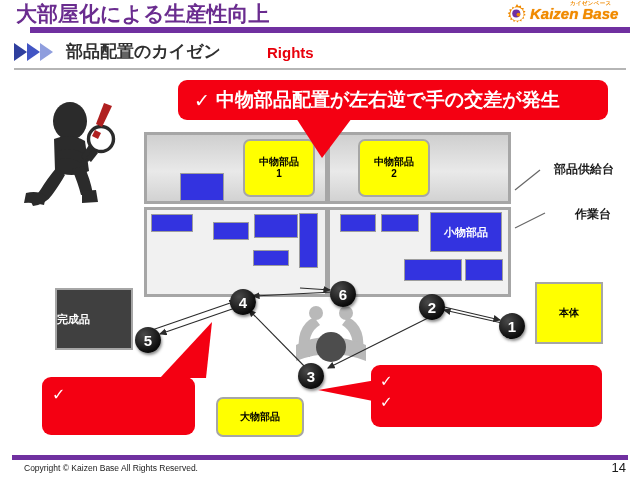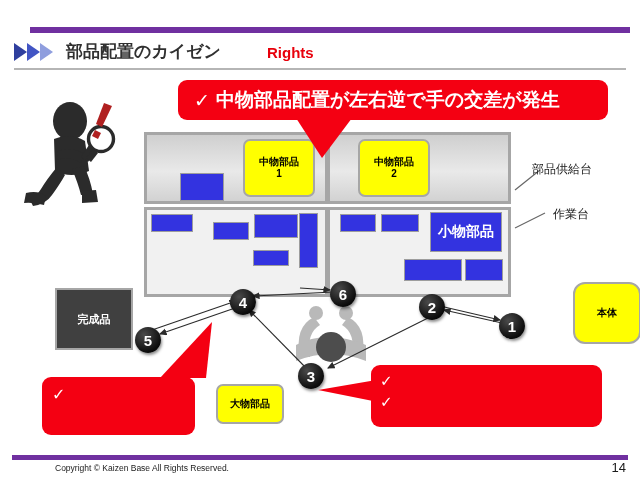--- a/index.html
+++ b/index.html
@@ -49,61 +49,61 @@
   }
 
   
   .ftr-rule{
     position:absolute;left:12px;top:455px;width:616px;height:5px;
     background:#7030a0;
   }
   .ftr-copy{
     position:absolute;left:24px;top:463px;font-size:8.5px;color:#1a1a1a;
     white-space:nowrap;
-    margin-left:31px;
   }
   .ftr-page{
     position:absolute;right:14px;top:460px;font-size:13px;color:#1a1a1a;
   }
 
   
   .shelf{
     position:absolute;border:3px solid #a6a6a6;box-sizing:border-box;
     background:linear-gradient(180deg,#cfcfcf 0%,#e9e9e9 55%,#d2d2d2 100%);
   }
   .table{
     position:absolute;border:3px solid #a6a6a6;box-sizing:border-box;
     background:#f1f1f1;
   }
   .bluebox{
     position:absolute;background:#3333e0;border:1.5px solid #9d9d9d;
     box-sizing:border-box;
   }
   .bluebox-lbl{
     position:absolute;background:#3333e0;border:1.5px solid #9d9d9d;
-    box-sizing:border-box;color:#fff;font-size:14px;font-weight:bold;
+    box-sizing:border-box;color:#fff;font-size:11px;font-weight:bold;
     display:flex;align-items:center;justify-content:center;text-align:center;
   }
   .yellowbox{
     position:absolute;background:#ffff00;border:2px solid #a6a6a6;
     border-radius:7px;box-sizing:border-box;color:#000;font-size:10px;
     font-weight:bold;display:flex;align-items:center;justify-content:center;
     text-align:center;line-height:12px;
   }
-  .yellowbox.sq{border-radius:12px;margin-left:38px;}
+  .yellowbox.sq{border-radius:0;}
   .darkbox{
     position:absolute;background:#404040;border:2px solid #a6a6a6;
     box-sizing:border-box;color:#fff;font-size:11px;font-weight:bold;
-    display:flex;align-items:center;justify-content:center;
+    display:flex;align-items:center;
   }
 
   
   .leadlbl{
-    position:absolute;font-size:12px;font-weight:normal;color:#1a1a1a;
+    position:absolute;font-size:12px;font-weight:bold;color:#1a1a1a;
     white-space:nowrap;
+    margin-left:22px;
   }
 
   
   .step{
     position:absolute;width:26px;height:26px;border-radius:50%;
     background:radial-gradient(circle at 35% 30%,#4a4a4a 0%,#0a0a0a 72%);
     color:#fff;font-size:15px;font-weight:bold;
     display:flex;align-items:center;justify-content:center;
     box-shadow:1px 2px 3px rgba(0,0,0,.45);
   }
@@ -117,22 +117,35 @@
   .callout .ck{margin-right:6px;font-weight:bold;}
 
   
   .ovl{position:absolute;left:0;top:0;width:640px;height:480px;pointer-events:none;}
 </style>
 </head>
 <body>
 
 <div id="slide">
 
+  <div class="hdr-title">大部屋化による生産性向上</div>
   <div class="hdr-rule"></div>
 
+  <div class="logo">
+    <svg class="logo-mark" viewBox="0 0 24 24">
+      <g fill="#f08a00">
+        <path d="M12 1.2 13.6 3.6 16.3 2.6 16.6 5.5 19.4 5.4 18.6 8.2 21.3 9.1 19.5 11.3 21.6 13.2 18.9 14.3 19.9 17 17 17.2 16.8 20.1 14.2 18.9 12.6 21.3 10.8 19.1 8.5 20.8 7.6 18.1 4.8 18.5 5.1 15.6 2.3 15.1 3.9 12.7 1.8 10.9 4.4 9.7 3.7 6.9 6.6 6.9 7 4 9.5 5.2z"></path>
+      </g>
+      <circle cx="12" cy="12" r="7.3" fill="#ffffff"></circle>
+      <circle cx="11.2" cy="11.4" r="4.4" fill="#7030a0"></circle>
+      <circle cx="13.6" cy="12.6" r="2.1" fill="#f08a00"></circle>
+    </svg>
+    <div class="logo-kana">カイゼンベース</div>
+    <div class="logo-word">Kaizen Base</div>
+  </div>
 
   <div class="sub-row">
     <svg class="chev" viewBox="0 0 46 20">
       <path d="M0 1 L13 10 L0 19 Z" fill="#2f3f9e"></path>
       <path d="M13 1 L26 10 L13 19 Z" fill="#4255c4"></path>
       <path d="M26 1 L39 10 L26 19 Z" fill="#8f9ede"></path>
     </svg>
     <div class="sub-title">部品配置のカイゼン</div>
     <div class="sub-before">Rights</div>
   </div>
@@ -198,21 +211,21 @@
   <div class="leadlbl" style="left:553px;top:206px;">作業台</div>
 
   <div class="darkbox" style="left:55px;top:288px;width:78px;height:62px;">
     <span>完成品</span>
   </div>
 
   <div class="yellowbox sq" style="left:535px;top:282px;width:68px;height:62px;">
     <span>本体</span>
   </div>
 
-  <div class="yellowbox" style="left:216px;top:384px;width:68px;height:40px;">
+  <div class="yellowbox" style="left:216px;top:397px;width:88px;height:40px;">
     <span>大物部品</span>
   </div>
 
   <svg style="position:absolute;left:276px;top:295px;width:110px;height:80px;" viewBox="0 0 110 80">
     <g fill="#b9b9b9">
       <path d="M24 62 q-6 -30 14 -40 l6 8 q-14 8 -10 32 z"></path>
       <path d="M86 62 q6 -30 -14 -40 l-6 8 q14 8 10 32 z"></path>
       <path d="M20 50 q30 -16 70 0 l0 16 q-35 -14 -70 0 z"></path>
       <circle cx="40" cy="18" r="7"></circle>
       <circle cx="70" cy="18" r="7"></circle>

